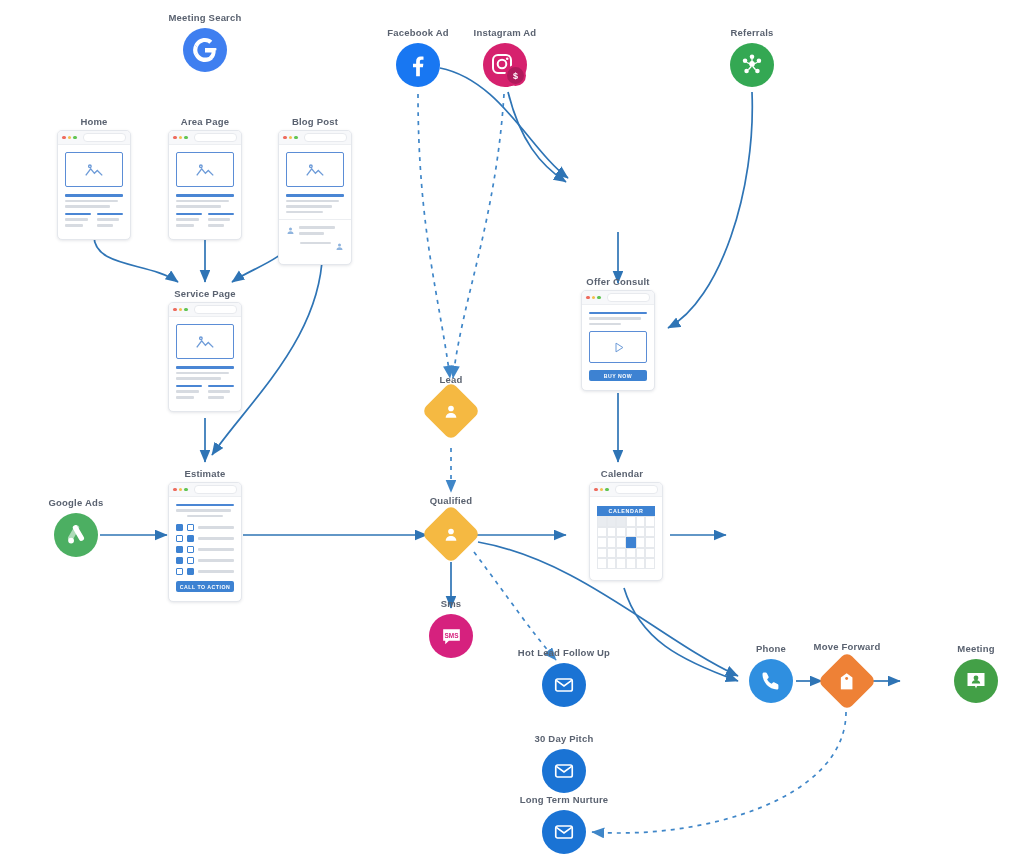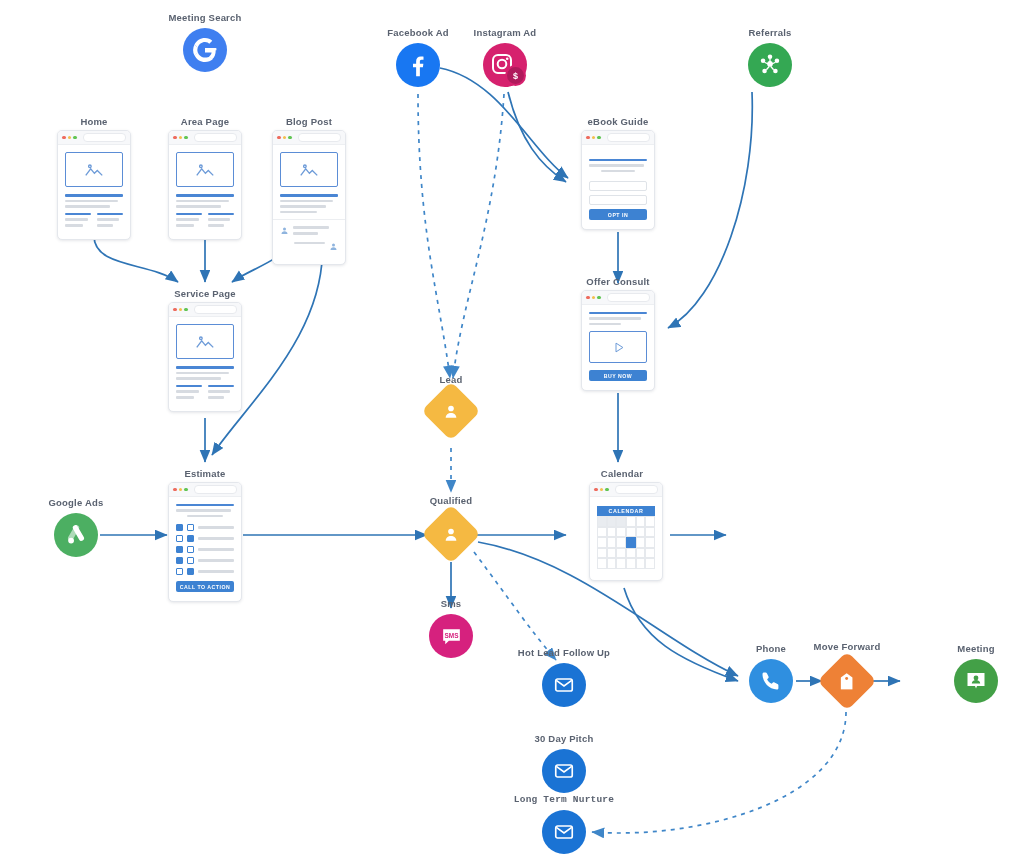--- a/index.html
+++ b/index.html
@@ -123,21 +123,21 @@
         <rect x="3" y="3" width="18" height="18" rx="5" fill="none" stroke="#fff" stroke-width="2"></rect>
         <circle cx="12" cy="12" r="4.3" fill="none" stroke="#fff" stroke-width="2"></circle>
         <circle cx="17.2" cy="6.8" r="1.3" fill="#fff"></circle>
       </svg>
       <span style="position:absolute;right:1px;bottom:1px;width:17px;height:17px;border-radius:50%;
                    background:#b01a5c;border:2px solid #d6216e;display:flex;align-items:center;
                    justify-content:center;color:#fff;font-size:9px;font-weight:bold;">$</span>
     </div>
   </div>
 
-  <div class="node" style="left:730px;top:43px;width:44px;margin-left:18px;">
+  <div class="node" style="left:730px;top:43px;width:44px;">
     <div class="nlabel" style="top:-16px;">Referrals</div>
     <div class="circ" style="background:#34a853;">
       <svg width="26" height="26" viewBox="0 0 24 24" fill="#fff">
         <circle cx="12" cy="11" r="2.6"></circle>
           <circle cx="12" cy="4.4" r="2.1"></circle>
         <circle cx="5.6" cy="8" r="2.1"></circle>
           <circle cx="18.4" cy="8" r="2.1"></circle>
         <circle cx="7" cy="17.5" r="2.1"></circle>
           <circle cx="17" cy="17.5" r="2.1"></circle>
         <path d="M11.4 6v4h1.2V6zM7.2 9l3.3 1.6-.5 1-3.3-1.6zM16.8 9l-3.3 1.6.5 1 3.3-1.6zM10.8 13l-2.6 3 .9.8 2.6-3zM13.2 13l2.6 3-.9.8-2.6-3z"></path>
@@ -208,21 +208,21 @@
           <div>
               <div class="ln lb" style="width:100%"></div>
               <div class="ln lg" style="width:85%"></div>
               <div class="ln lg" style="width:60%"></div>
             </div>
         </div>
       </div>
     </div>
   </div>
 
-  <div class="node" style="left:272px;top:130px;width:74px;">
+  <div class="node" style="left:278px;top:130px;width:74px;">
     <div class="nlabel" style="top:-14px;">Blog Post</div>
     <div class="win">
       <div class="winbar">
         <span class="dot d1"></span>
         <span class="dot d2"></span>
         <span class="dot d3"></span>
         <span class="addr"></span>
       </div>
       <div class="wbody">
         <div class="imgbox">
@@ -331,39 +331,20 @@
         <div class="chk">
             <span class="chkb"></span>
             <span class="chkb f"></span>
             <div class="ln lg" style="flex:1;margin:0"></div>
           </div>
         <div class="btn" style="margin-top:6px;">CALL TO ACTION</div>
       </div>
     </div>
   </div>
 
-  <div class="node" style="left:581px;top:130px;width:74px;">
-    <div class="nlabel" style="top:-14px;">eBook Guide</div>
-    <div class="win">
-      <div class="winbar">
-        <span class="dot d1"></span>
-        <span class="dot d2"></span>
-        <span class="dot d3"></span>
-        <span class="addr"></span>
-      </div>
-      <div class="wbody" style="padding-top:14px;">
-        <div class="ln lb" style="width:100%;height:2px"></div>
-        <div class="ln lg" style="width:94%"></div>
-        <div class="ln lg" style="width:58%;margin:0 auto 9px;"></div>
-        <div class="inp"></div>
-        <div class="inp"></div>
-        <div class="btn">OPT IN</div>
-      </div>
-    </div>
-  </div>
 
   <div class="node" style="left:581px;top:290px;width:74px;">
     <div class="nlabel" style="top:-14px;">Offer Consult</div>
     <div class="win">
       <div class="winbar">
         <span class="dot d1"></span>
         <span class="dot d2"></span>
         <span class="dot d3"></span>
         <span class="addr"></span>
       </div>
@@ -488,21 +469,21 @@
     <div class="nlabel" style="top:-16px;">30 Day Pitch</div>
     <div class="circ" style="background:#1a73d4;">
       <svg width="22" height="22" viewBox="0 0 24 24" fill="none" stroke="#fff" stroke-width="1.8">
           <rect x="3" y="5.5" width="18" height="13" rx="2"></rect>
           <path d="M3.6 7l8.4 6 8.4-6"></path>
         </svg>
     </div>
   </div>
 
   <div class="node" style="left:542px;top:810px;width:44px;">
-    <div class="nlabel" style="top:-16px;font-family:Liberation Mono, monospace;">Long Term Nurture</div>
+    <div class="nlabel" style="top:-16px;">Long Term Nurture</div>
     <div class="circ" style="background:#1a73d4;">
       <svg width="22" height="22" viewBox="0 0 24 24" fill="none" stroke="#fff" stroke-width="1.8">
           <rect x="3" y="5.5" width="18" height="13" rx="2"></rect>
           <path d="M3.6 7l8.4 6 8.4-6"></path>
         </svg>
     </div>
   </div>
 
   <div class="node" style="left:749px;top:659px;width:44px;">
     <div class="nlabel" style="top:-16px;">Phone</div>

